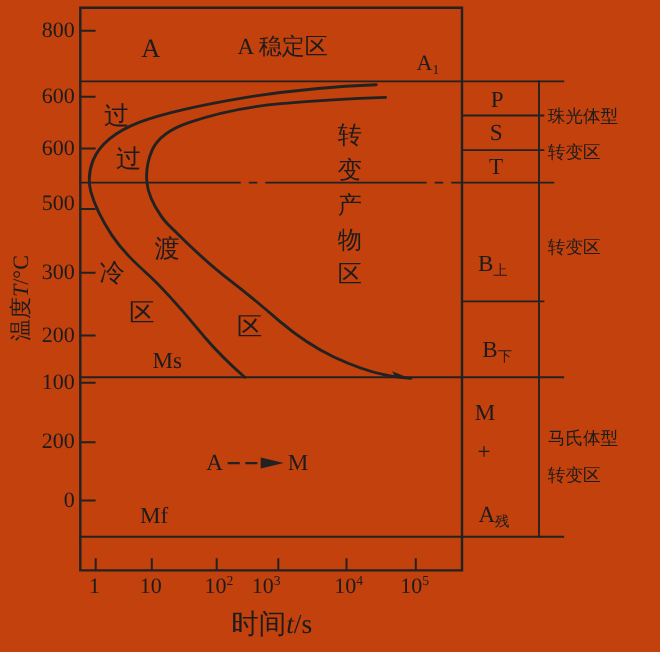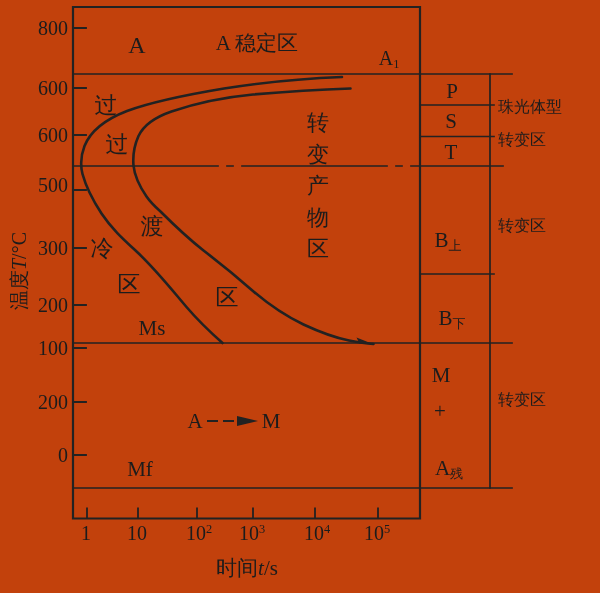--- a/index.html
+++ b/index.html
@@ -22,21 +22,21 @@
     position:absolute;left:318px;top:186px;transform:translate(-50%,-50%);
     display:flex;flex-direction:column;align-items:center;
     font-size:22px;line-height:31.5px;
   }
   .group-label{position:absolute;left:498px;font-size:16px;line-height:33px;}
   .yaxis-title{
     position:absolute;left:19px;top:271px;
     transform:translate(-50%,-50%) rotate(-90deg);
     font-size:20px;white-space:nowrap;line-height:1;
   }
-  .xaxis-title{position:absolute;left:247px;top:568px;transform:translate(-50%,-50%);font-size:21px;line-height:1;}
+  .xaxis-title{position:absolute;left:247px;top:568px;transform:translate(-50%,-50%);font-size:25px;line-height:1;}
 </style>
 </head>
 <body>
 
 <div class="stage">
 
   <svg class="layer" width="600" height="593" viewBox="0 0 600 593">
     <g stroke="#222" fill="none" stroke-linecap="square">
 
       <path d="M73 7 H420 M73 7 V518.5 M420 7 V518.5 M73 518.5 H420" stroke-width="2.2"></path>
@@ -93,21 +93,21 @@
   <span class="ytick" style="top:185px">500</span>
   <span class="ytick" style="top:248px">300</span>
   <span class="ytick" style="top:305px">200</span>
   <span class="ytick" style="top:348px">100</span>
   <span class="ytick" style="top:402px">200</span>
   <span class="ytick" style="top:455px">0</span>
 
   <span class="xtick" style="left:86px"><span>1</span><sup class="small"></sup></span>
   <span class="xtick" style="left:137px"><span>10</span><sup class="small"></sup></span>
   <span class="xtick" style="left:199px"><span>10</span><sup class="small">2</sup></span>
-  <span class="xtick" style="left:252px"><span>10</span><sup class="small">3</sup></span>
+  <span class="xtick" style="left:242px"><span>10</span><sup class="small">3</sup></span>
   <span class="xtick" style="left:317px"><span>10</span><sup class="small">4</sup></span>
   <span class="xtick" style="left:377px"><span>10</span><sup class="small">5</sup></span>
 
   <div class="yaxis-title"><span>温度</span><i>T</i><span>/°C</span></div>
   <div class="xaxis-title"><span>时间</span><i>t</i><span>/s</span></div>
 
   <span class="lbl f24" style="left:137px;top:45px">A</span>
   <span class="lbl f21" style="left:257px;top:43px">A 稳定区</span>
   <span class="lbl f20" style="left:389px;top:58px"><span>A</span><sub class="small">1</sub></span>
 
@@ -141,16 +141,17 @@
   <span class="lbl f21" style="left:449px;top:468px"><span>A</span><sub class="small">残</sub></span>
 
   <div class="group-label" style="top:90px">
     <div>珠光体型</div>
     <div>转变区</div>
   </div>
   <div class="group-label" style="top:209px">
     <div>转变区</div>
   </div>
   <div class="group-label" style="top:383px">
+    <div>马氏体型</div>
     <div>转变区</div>
   </div>
 
 </div>
 
 </body></html>

